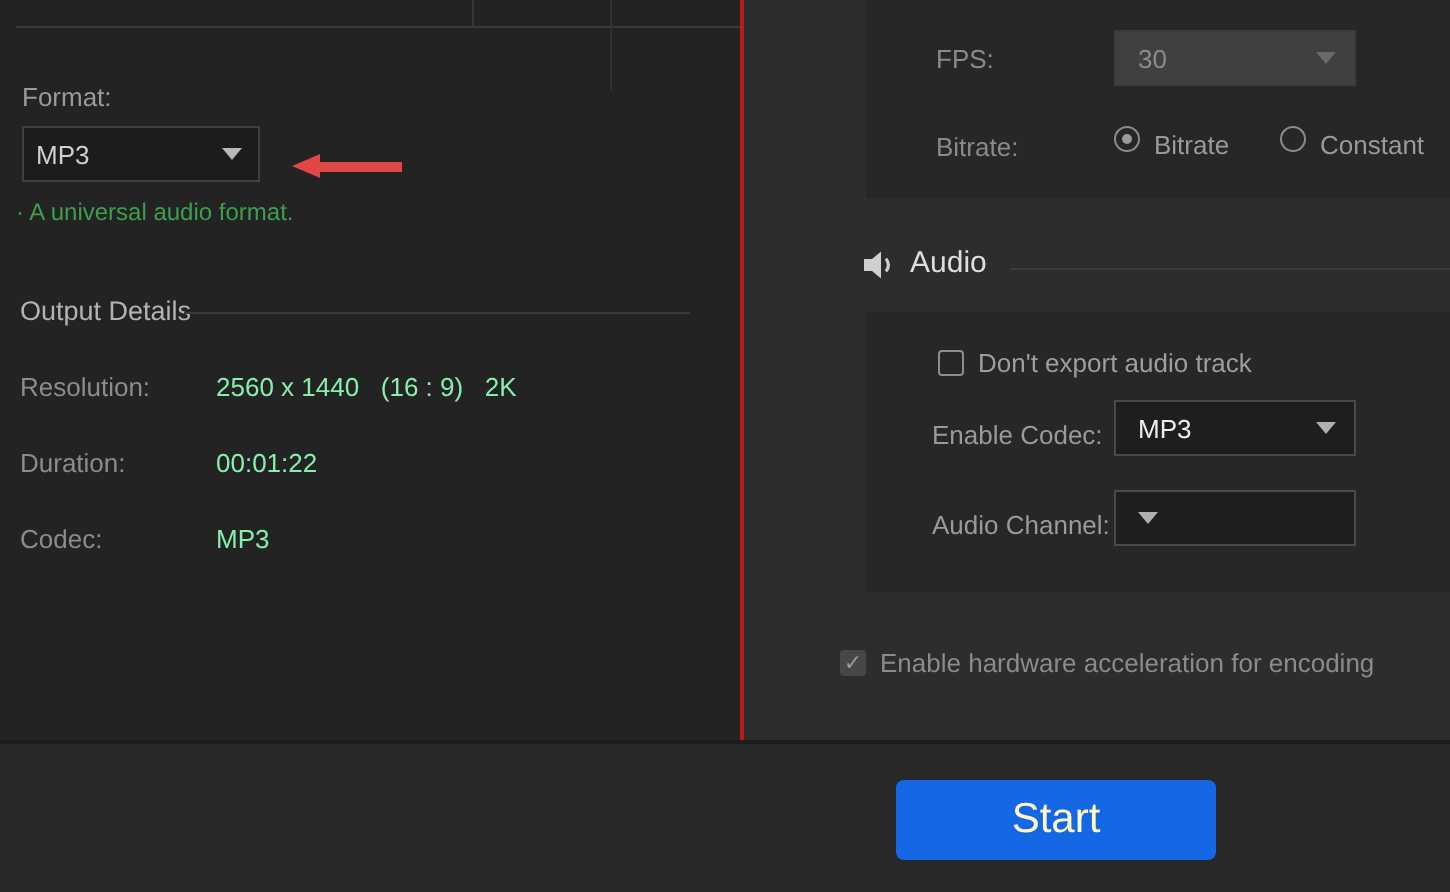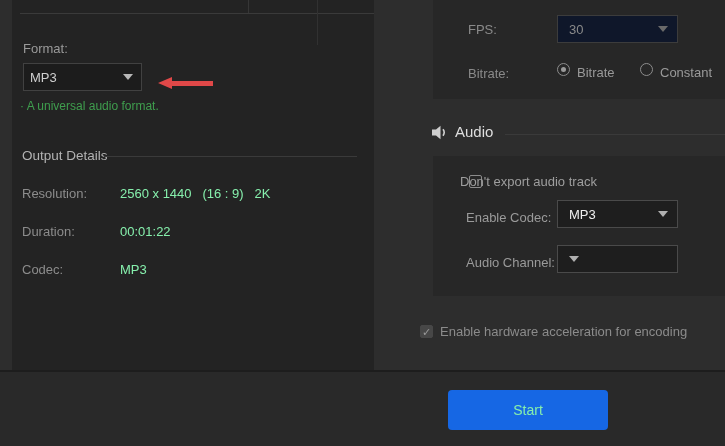--- a/index.html
+++ b/index.html
@@ -1,20 +1,20 @@
 <!DOCTYPE html>
 <html><head>
 <meta charset="utf-8">
 <style>
   html,body{margin:0;padding:0;background:#2d2d2d;}
   *{box-sizing:border-box;font-family:"Liberation Sans",sans-serif;}
   .stage{position:relative;width:725px;height:446px;overflow:hidden;background:#2d2d2d;}
 
   
-  .left-panel{position:absolute;left:12px;top:0;width:372px;height:370px;background:#232323;border-right:2px solid #b91c1c;}
+  .left-panel{position:absolute;left:0;top:0;width:372px;height:370px;background:#232323;border-right:2px solid #b91c1c;}
   .lp-topline{position:absolute;left:8px;top:13px;width:362px;height:1px;background:#3a3a3a;}
   .lp-vline1{position:absolute;left:236px;top:0;width:1px;height:13px;background:#363636;}
   .lp-vline2{position:absolute;left:305px;top:0;width:1px;height:45px;background:#313131;}
 
   .format-label{position:absolute;left:11px;top:41px;font-size:13px;color:#9a9a9a;}
   .format-dd{position:absolute;left:11px;top:63px;width:119px;height:28px;background:#1c1c1c;border:1px solid #414141;display:flex;align-items:center;padding:0 8px 0 6px;cursor:pointer;}
   .format-dd .dd-text{font-size:13px;color:#cfcfcf;flex:1;}
   .caret{width:0;height:0;border-left:5px solid transparent;border-right:5px solid transparent;border-top:6px solid #b8b8b8;}
   .caret.dim{border-top-color:#6a6a6a;}
   .caret.mid{border-top-color:#b0b0b0;}
@@ -31,42 +31,42 @@
   .od-row .od-label{position:absolute;left:0;top:0;color:#8c8c8c;}
   .od-row .od-value{position:absolute;left:98px;top:0;color:#86efac;white-space:pre;}
 
   
   .right-band{position:absolute;left:374px;top:0;width:351px;height:370px;background:#2d2d2d;}
   .sub-panel{position:absolute;background:#272727;}
   .fps-block{left:433px;top:0;width:292px;height:99px;}
   .audio-block{left:433px;top:156px;width:292px;height:140px;}
 
   .r-label{position:absolute;font-size:13px;color:#8a8a8a;}
-  .dd{position:absolute;height:28px;width:121px;border:1px solid #3c3c3c;background:#0f172a;display:flex;align-items:center;padding:0 9px 0 11px;}
+  .dd{position:absolute;height:28px;width:121px;border:1px solid #3c3c3c;background:#404040;display:flex;align-items:center;padding:0 9px 0 11px;}
   .dd .dd-text{flex:1;font-size:13px;}
   .dd.disabled .dd-text{color:#8a8a8a;}
   .dd.enabled{background:#1e1e1e;border-color:#4a4a4a;cursor:pointer;}
   .dd.enabled .dd-text{color:#efefef;}
 
   .radio{position:absolute;width:13px;height:13px;border:1px solid #8c8c8c;border-radius:50%;background:transparent;}
   .radio.sel::after{content:"";position:absolute;left:3px;top:3px;width:5px;height:5px;border-radius:50%;background:#9a9a9a;}
   .radio-label{position:absolute;font-size:13px;color:#9a9a9a;}
 
   .audio-header-icon{position:absolute;left:432px;top:125px;width:17px;height:15px;}
   .audio-header-title{position:absolute;left:455px;top:123px;font-size:15px;color:#dedede;}
   .audio-header-line{position:absolute;left:505px;top:134px;width:220px;height:1px;background:#3a3a3a;}
 
   .checkbox{position:absolute;width:13px;height:13px;border:1px solid #8c8c8c;border-radius:2px;background:transparent;cursor:pointer;}
   .checkbox.checked{background:#474747;border-color:#474747;color:#9a9a9a;font-size:11px;line-height:13px;text-align:center;cursor:default;}
   .cb-label{position:absolute;font-size:13px;color:#9e9e9e;}
   .cb-label.dim{color:#8b8b8b;}
 
   
   .bottom-bar{position:absolute;left:0;top:370px;width:725px;height:76px;background:#292929;border-top:2px solid #1d1d1d;}
-  .start-btn{position:absolute;left:448px;top:18px;width:160px;height:40px;background:#1667e4;border:none;border-radius:4px;color:#86efac;font-size:14px;cursor:pointer;}
+  .start-btn{position:absolute;left:448px;top:18px;width:160px;height:40px;background:#1667e4;border:none;border-radius:4px;color:#fef9c3;font-size:21px;cursor:pointer;}
 </style>
 </head>
 <body>
 
 <div class="stage">
 
   <div class="left-panel">
     <div class="lp-topline"></div>
     <div class="lp-vline1"></div>
     <div class="lp-vline2"></div>
@@ -120,21 +120,21 @@
     <svg width="17" height="15" viewBox="0 0 17 15">
       <polygon points="0,4.5 4,4.5 8.5,0.8 8.5,14.2 4,10.5 0,10.5" fill="#cfcfcf"></polygon>
       <path d="M11,4.3 Q13.4,7.5 11,10.7" stroke="#cfcfcf" stroke-width="1.6" fill="none"></path>
     </svg>
   </div>
   <div class="audio-header-title">Audio</div>
   <div class="audio-header-line"></div>
 
   <div class="sub-panel audio-block"></div>
   <span class="checkbox" style="left:469px;top:175px"></span>
-  <span class="cb-label" style="left:460px;top:174px">Don't export audio track</span>
+  <span class="cb-label" style="left:489px;top:174px">Don't export audio track</span>
 
   <div class="r-label" style="left:466px;top:210px;color:#9a9a9a">Enable Codec:</div>
   <div class="dd enabled" style="left:557px;top:200px">
     <span class="dd-text">MP3</span>
     <span class="caret mid"></span>
   </div>
 
   <div class="r-label" style="left:466px;top:255px;color:#9a9a9a">Audio Channel:</div>
   <div class="dd enabled" style="left:557px;top:245px">
     <span class="caret mid"></span>

